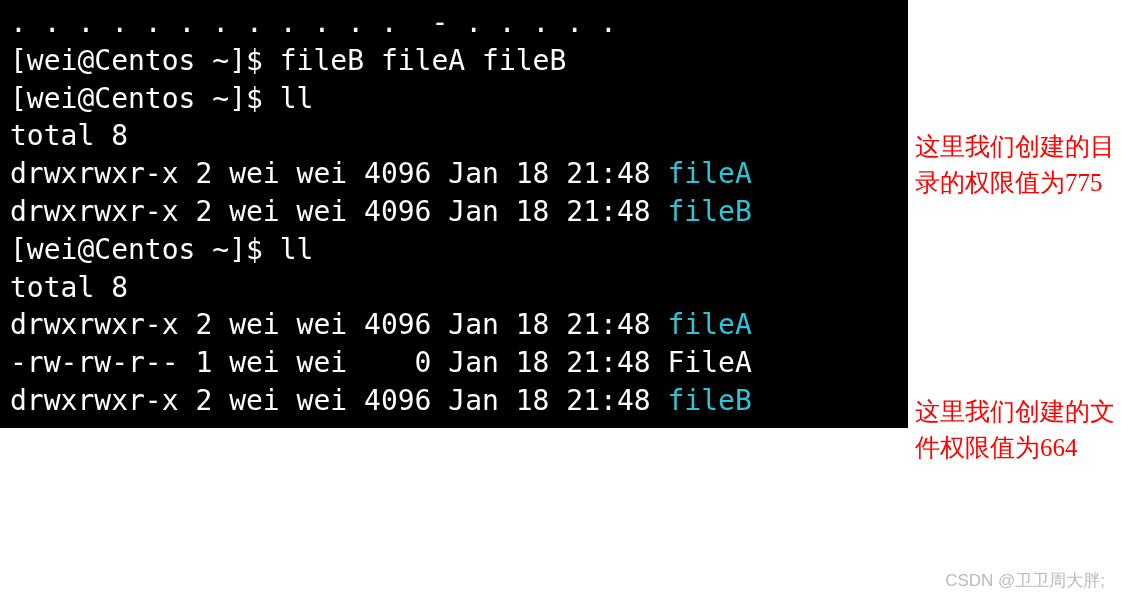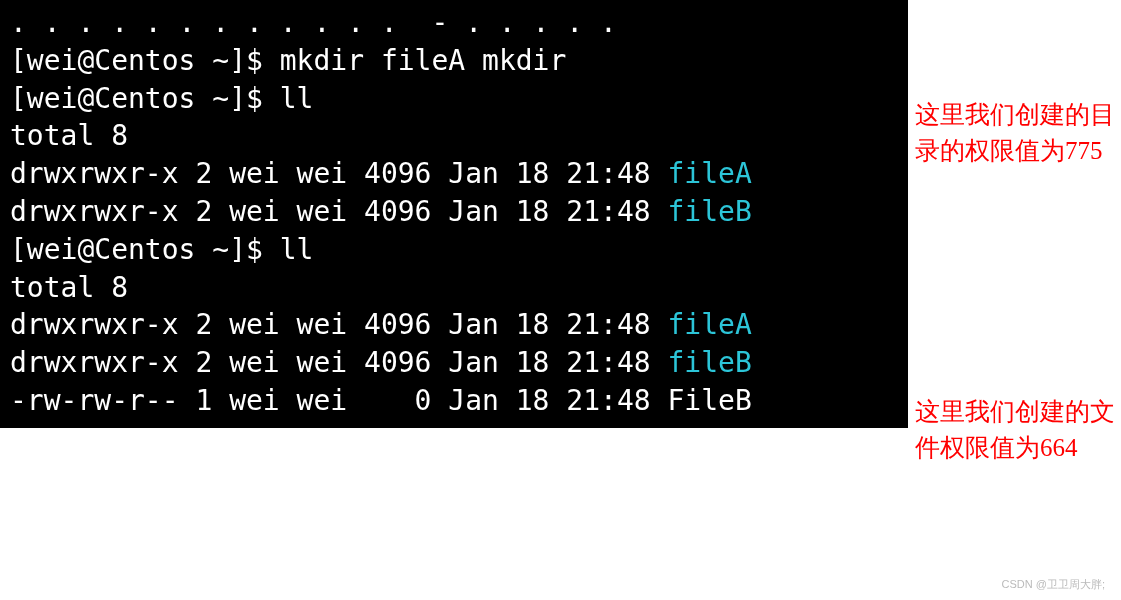--- a/index.html
+++ b/index.html
@@ -23,47 +23,47 @@
     .white { color: #ffffff; }
     .cyan { color: #2cc5d8; }
     .annotation {
       position: absolute;
       color: #ff0000;
       font-family: "SimSun", "宋体", serif;
       font-size: 25px;
       line-height: 1.45;
       width: 200px;
     }
-    .anno1 { left: 915px; top: 97px; }
+    .anno1 { left: 915px; top: 129px; }
     .anno2 { left: 915px; top: 394px; }
     .watermark {
       position: absolute;
       right: 16px;
       bottom: 8px;
       font-family: "Microsoft YaHei", sans-serif;
-      font-size: 11px;
+      font-size: 17px;
       color: rgba(130,130,130,0.55);
     }
   </style>
 </head>
 <body>
 
 <div class="terminal">
   <div class="line white">. . . . . . . . . . . .  - . . . . .</div>
-  <div class="line"><span class="white">[wei@Centos ~]$</span> <span class="white">mkdir fileA mkdir</span></div>
+  <div class="line"><span class="white">[wei@Centos ~]$</span> <span class="white">fileB fileA fileB</span></div>
   <div class="line"><span class="white">[wei@Centos ~]$</span> <span class="white">ll</span></div>
   <div class="line white">total 8</div>
   <div id="rows-first">
       <div class="line"><span class="white">drwxrwxr-x</span> <span class="white">2</span> <span class="white">wei</span> <span class="white">wei</span> <span class="white">4096</span> <span class="white">Jan 18 21:48</span> <span class="cyan">fileA</span></div>
       <div class="line"><span class="white">drwxrwxr-x</span> <span class="white">2</span> <span class="white">wei</span> <span class="white">wei</span> <span class="white">4096</span> <span class="white">Jan 18 21:48</span> <span class="cyan">fileB</span></div>
     </div>
   <div class="line"><span class="white">[wei@Centos ~]$</span> <span class="white">ll</span></div>
   <div class="line white">total 8</div>
   <div id="rows-second">
       <div class="line"><span class="white">drwxrwxr-x</span> <span class="white">2</span> <span class="white">wei</span> <span class="white">wei</span> <span class="white">4096</span> <span class="white">Jan 18 21:48</span> <span class="cyan">fileA</span></div>
+      <div class="line"><span class="white">-rw-rw-r--</span> <span class="white">1</span> <span class="white">wei</span> <span class="white">wei</span> <span class="white">   0</span> <span class="white">Jan 18 21:48</span> <span class="white">FileA</span></div>
       <div class="line"><span class="white">drwxrwxr-x</span> <span class="white">2</span> <span class="white">wei</span> <span class="white">wei</span> <span class="white">4096</span> <span class="white">Jan 18 21:48</span> <span class="cyan">fileB</span></div>
-      <div class="line"><span class="white">-rw-rw-r--</span> <span class="white">1</span> <span class="white">wei</span> <span class="white">wei</span> <span class="white">   0</span> <span class="white">Jan 18 21:48</span> <span class="white">FileB</span></div>
     </div>
 </div>
 
 <div class="annotation anno1">这里我们创建的目录的权限值为775</div>
 <div class="annotation anno2">这里我们创建的文件权限值为664</div>
 <div class="watermark">CSDN @卫卫周大胖;</div>
 
 </body></html>

